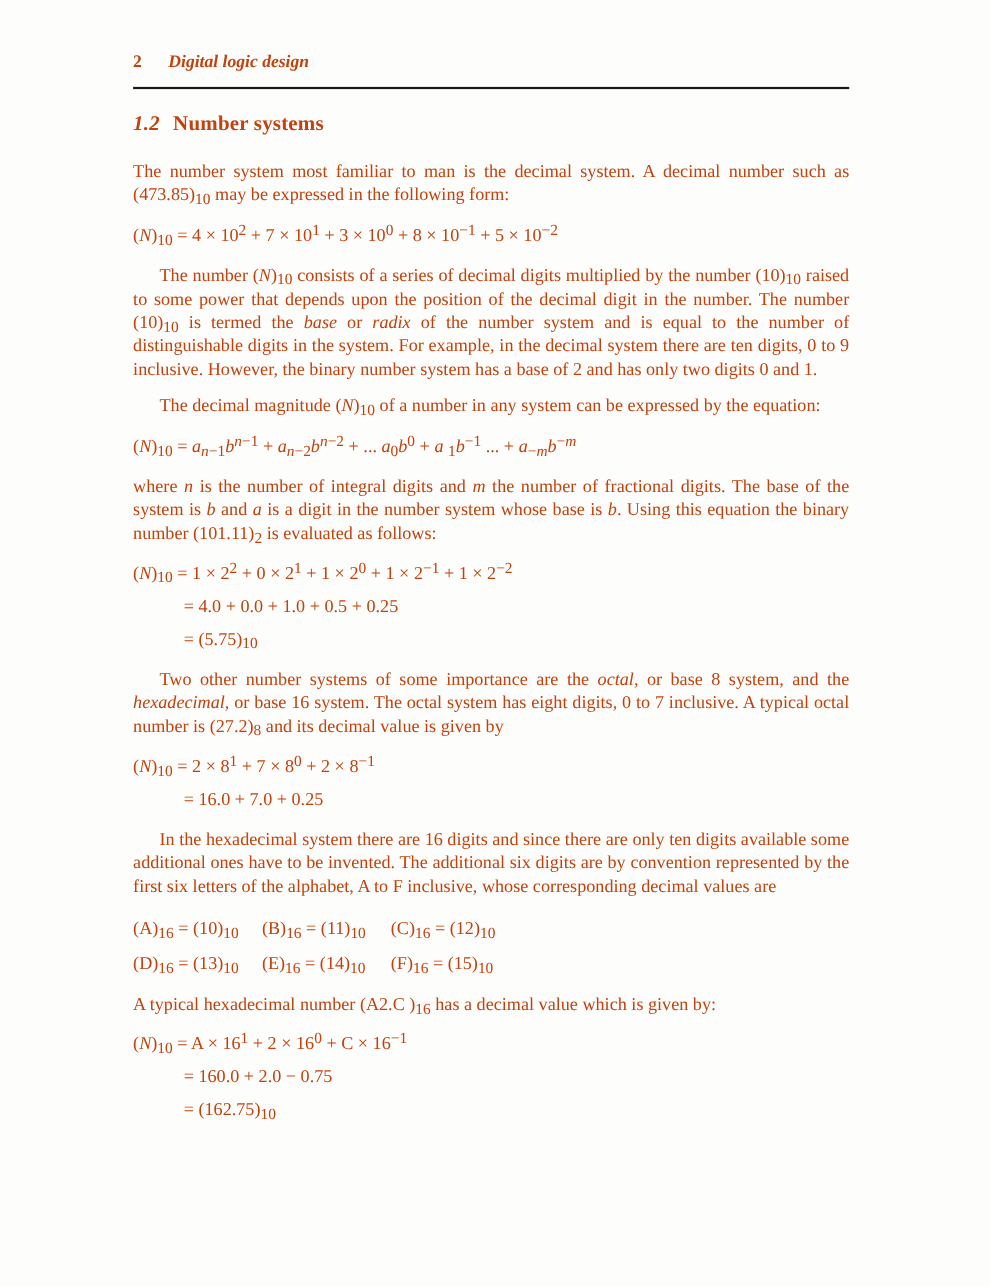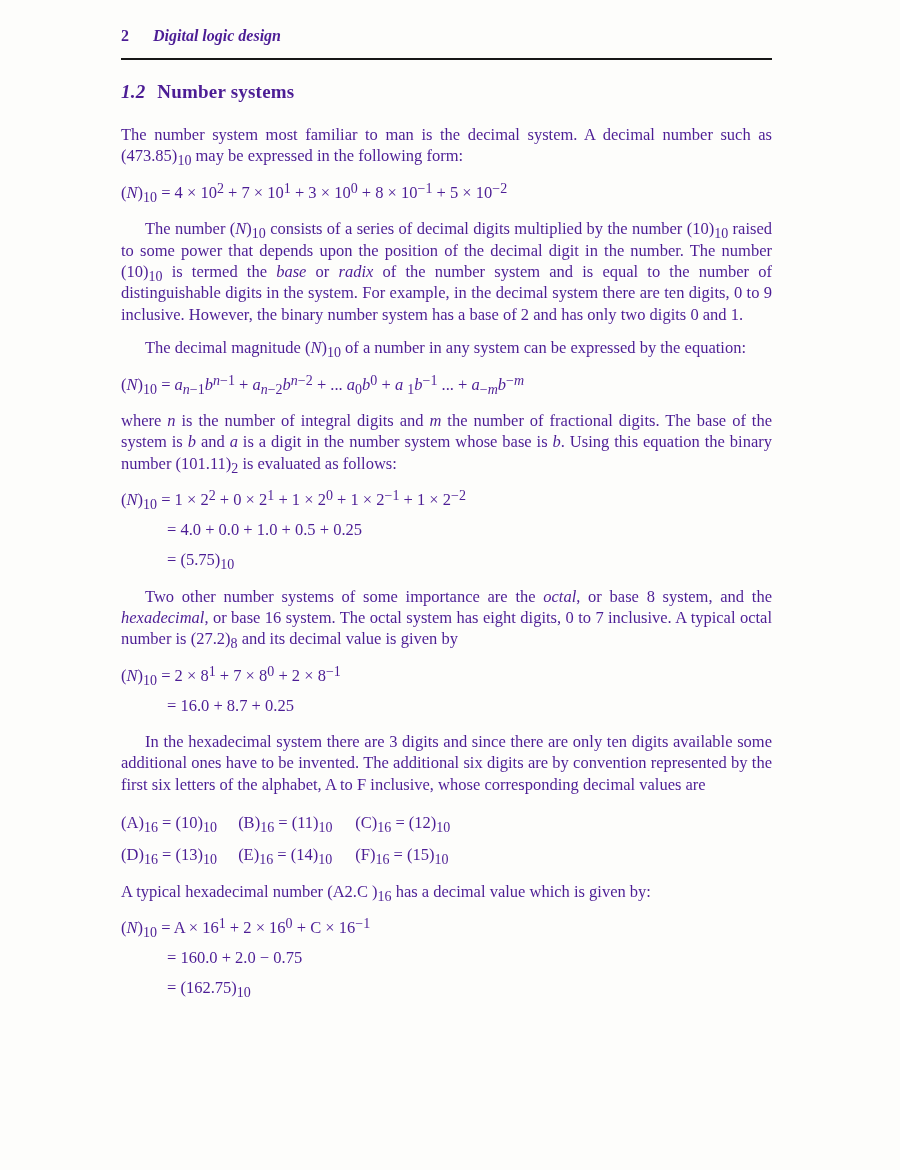--- a/index.html
+++ b/index.html
@@ -6,23 +6,23 @@
     margin: 0;
     padding: 0;
     background: #fdfdfb;
   }
   .page {
     position: relative;
     width: 900px;
     height: 1170px;
     box-sizing: border-box;
     background: #fdfdfb;
-    color: #4c1d95;
+    color: #c2410c;
     font-family: "Liberation Serif", serif;
-    padding: 27px 128px 0 121px;
+    padding: 48px 128px 0 121px;
     overflow: hidden;
   }
   .running-header {
     font-size: 16px;
     font-weight: bold;
     margin-bottom: 13px;
   }
   .running-header .pagenum {
     font-style: normal;
     margin-right: 24px;
@@ -112,24 +112,24 @@
   <div class="equation">
     <div class="eq-line">(<i>N</i>)<sub>10</sub> = 1 × 2<sup>2</sup> + 0 × 2<sup>1</sup> + 1 × 2<sup>0</sup> + 1 × 2<sup>−1</sup> + 1 × 2<sup>−2</sup></div>
     <div class="eq-line cont">= 4.0 + 0.0 + 1.0 + 0.5 + 0.25</div>
     <div class="eq-line cont">= (5.75)<sub>10</sub></div>
   </div>
 
   <p class="body-para indent">Two other number systems of some importance are the <i>octal</i>, or base 8 system, and the <i>hexadecimal</i>, or base 16 system. The octal system has eight digits, 0 to 7 inclusive. A typical octal number is (27.2)<sub>8</sub> and its decimal value is given by</p>
 
   <div class="equation">
     <div class="eq-line">(<i>N</i>)<sub>10</sub> = 2 × 8<sup>1</sup> + 7 × 8<sup>0</sup> + 2 × 8<sup>−1</sup></div>
-    <div class="eq-line cont">= 16.0 + 8.7 + 0.25</div>
+    <div class="eq-line cont">= 16.0 + 7.0 + 0.25</div>
   </div>
 
-  <p class="body-para indent">In the hexadecimal system there are 3 digits and since there are only ten digits available some additional ones have to be invented. The additional six digits are by convention represented by the first six letters of the alphabet, A to F inclusive, whose corresponding decimal values are</p>
+  <p class="body-para indent">In the hexadecimal system there are 16 digits and since there are only ten digits available some additional ones have to be invented. The additional six digits are by convention represented by the first six letters of the alphabet, A to F inclusive, whose corresponding decimal values are</p>
 
   <div class="hex-values">
     <div class="hex-row">
       <span class="hex-cell">(A)<sub>16</sub> = (10)<sub>10</sub></span>
       <span class="hex-cell">(B)<sub>16</sub> = (11)<sub>10</sub></span>
       <span class="hex-cell">(C)<sub>16</sub> = (12)<sub>10</sub></span>
     </div>
     <div class="hex-row">
       <span class="hex-cell">(D)<sub>16</sub> = (13)<sub>10</sub></span>
       <span class="hex-cell">(E)<sub>16</sub> = (14)<sub>10</sub></span>

